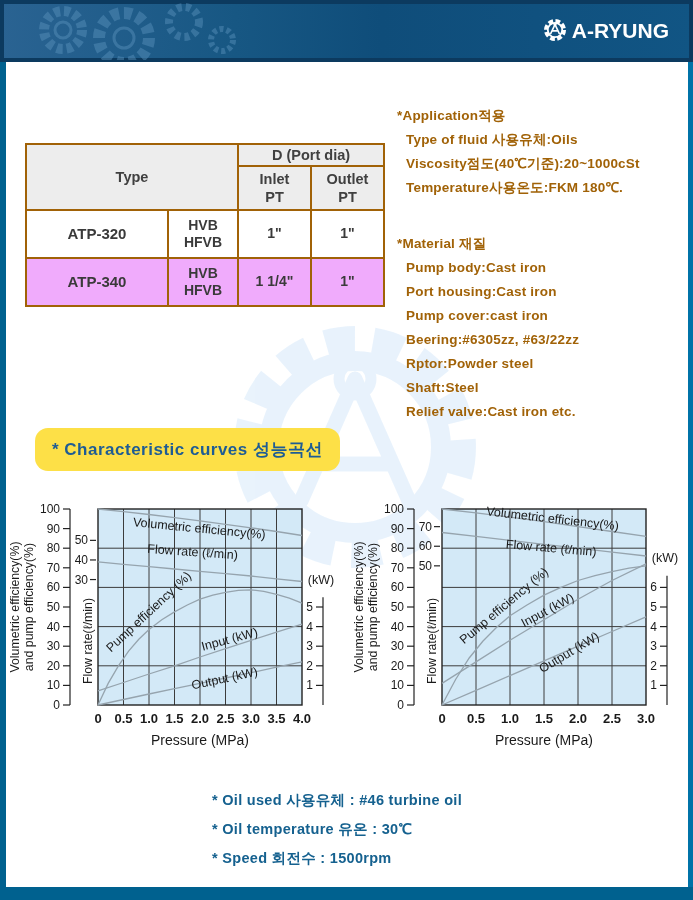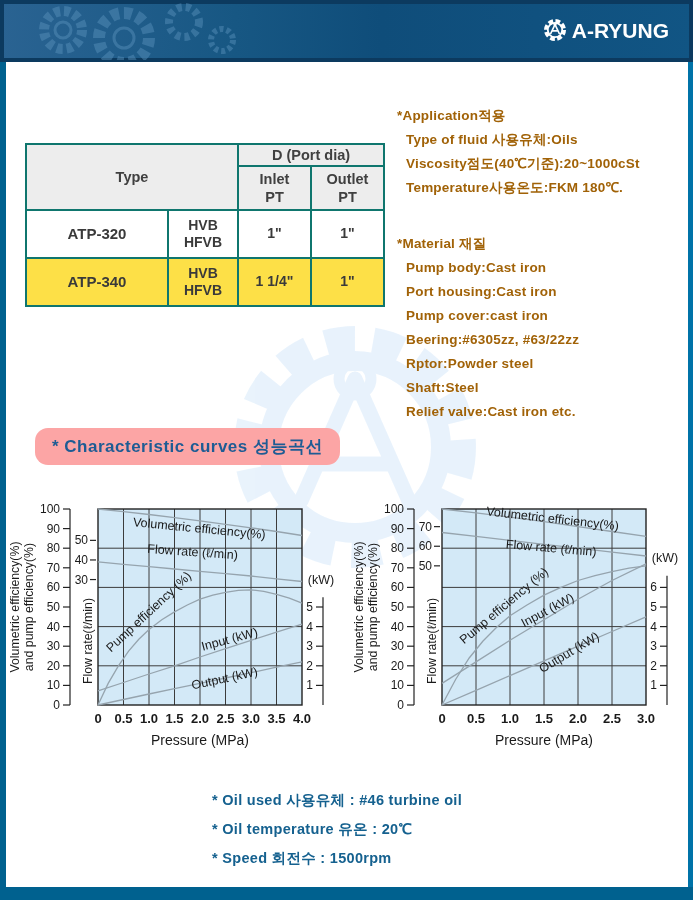--- a/index.html
+++ b/index.html
@@ -13,37 +13,37 @@
   .logo{position:absolute;right:24px;top:17px;display:flex;align-items:flex-end;gap:4px;}
   .logo-text{color:#ffffff;font-weight:bold;font-size:21px;letter-spacing:0px;}
   .frame-left{position:absolute;left:0;top:62px;width:6px;height:838px;background:#00618f;}
   .frame-right{position:absolute;right:0;top:62px;width:5px;height:838px;background:#0073a8;}
   .frame-bottom{position:absolute;left:0;top:887px;width:693px;height:13px;background:#00618f;}
   
   .watermark{position:absolute;left:205px;top:297px;z-index:0;}
   
   .spec-table{position:absolute;left:25px;top:143px;z-index:1;border-collapse:collapse;
               table-layout:fixed;width:358px;color:#3a3a3a;background:#ffffff;}
-  .spec-table th,.spec-table td{border:2px solid #0f766e;text-align:center;vertical-align:middle;
+  .spec-table th,.spec-table td{border:2px solid #a16207;text-align:center;vertical-align:middle;
               white-space:pre-line;font-weight:bold;font-size:14px;line-height:1.25;padding:1px 0;}
   .spec-table thead th{background:#ededed;color:#404040;font-size:14.5px;}
   .spec-table .h1{height:20px;}
   .spec-table .h2 th{height:40px;}
   .spec-table tbody tr{height:48px;}
-  .spec-table tbody tr.alt{background:#fde047;margin-top:32px;}
+  .spec-table tbody tr.alt{background:#f0abfc;margin-top:32px;}
   .spec-table td.cell-model{font-size:15px;}
   
   .info{position:absolute;left:397px;width:296px;z-index:1;color:#a16207;font-weight:bold;
         font-size:13.5px;line-height:24px;letter-spacing:0.2px;}
   .info-app{top:104px;}
   .info-mat{top:232px;}
   .info-item{padding-left:9px;}
   
-  .section-pill{position:absolute;left:35px;top:428px;height:37px;z-index:1;display:flex;
-        align-items:center;padding:0 17px;background:#fca5a5;border-radius:13px;
+  .section-pill{position:absolute;left:35px;top:428px;height:43px;z-index:1;display:flex;
+        align-items:center;padding:0 17px;background:#fde047;border-radius:13px;
         color:#1e5c94;font-size:17px;font-weight:bold;letter-spacing:0.5px;}
   
   .chart{position:absolute;top:495px;width:345px;height:275px;z-index:1;}
   .chart-left{left:2px;}
   .chart-right{left:346px;}
   
   .notes{position:absolute;left:212px;top:786px;z-index:1;color:#15618f;font-weight:bold;
          font-size:14.5px;line-height:29px;letter-spacing:0.3px;}
 </style>
 </head>
@@ -303,17 +303,17 @@
         <text x="164" y="228" text-anchor="middle" font-size="13" font-weight="bold" fill="#1a1a1a">1.0</text>
         <text x="198" y="228" text-anchor="middle" font-size="13" font-weight="bold" fill="#1a1a1a">1.5</text>
         <text x="232" y="228" text-anchor="middle" font-size="13" font-weight="bold" fill="#1a1a1a">2.0</text>
         <text x="266" y="228" text-anchor="middle" font-size="13" font-weight="bold" fill="#1a1a1a">2.5</text>
         <text x="300" y="228" text-anchor="middle" font-size="13" font-weight="bold" fill="#1a1a1a">3.0</text>
         <text x="198" y="250" text-anchor="middle" font-size="14" fill="#1a1a1a">Pressure (MPa)</text>
       </svg></div>
 
   <div class="notes">
       <div class="note-line">* Oil used 사용유체 : #46 turbine oil</div>
-      <div class="note-line">* Oil temperature 유온 : 20℃</div>
+      <div class="note-line">* Oil temperature 유온 : 30℃</div>
       <div class="note-line">* Speed 회전수 : 1500rpm</div>
     </div>
 
 </div>
 
 </body></html>

